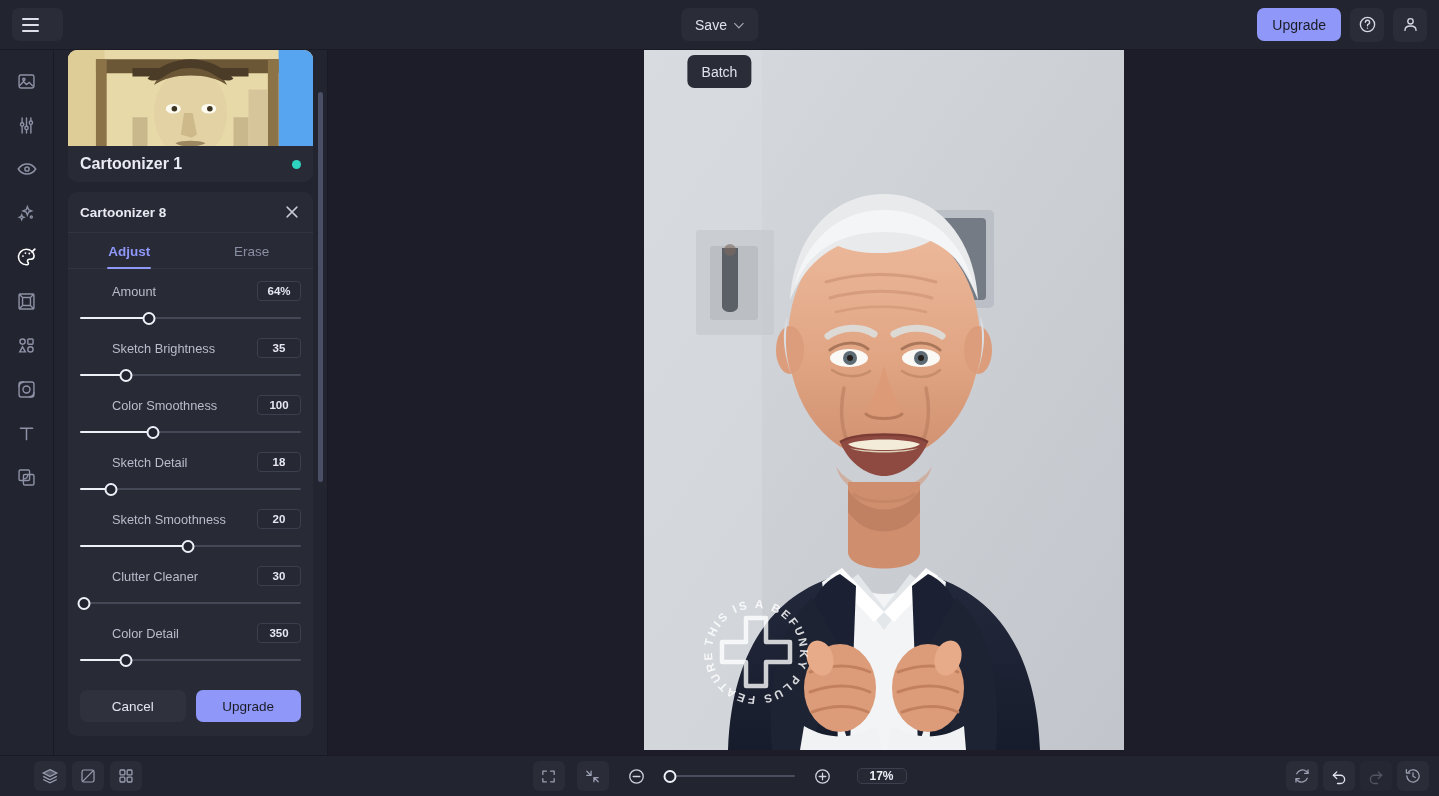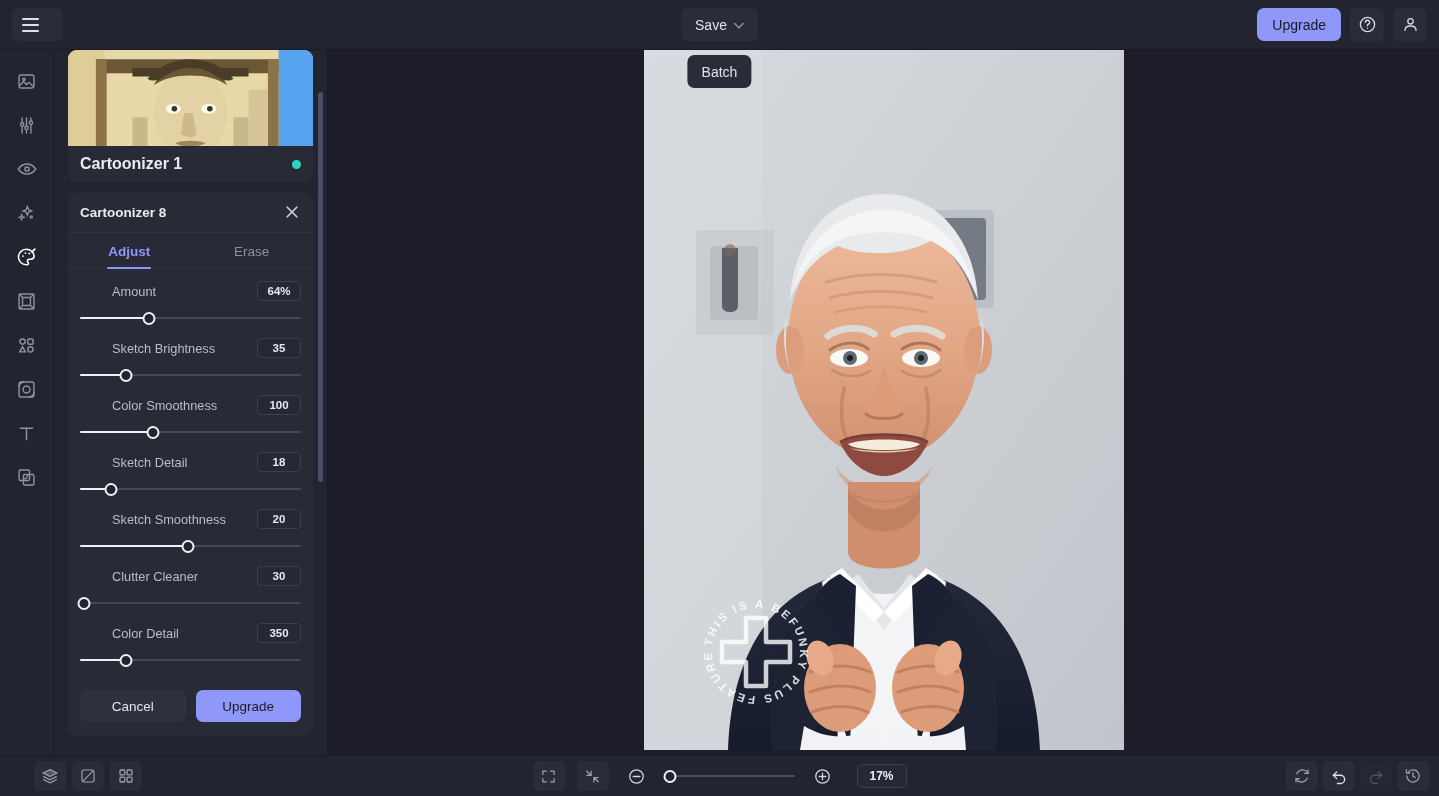--- a/index.html
+++ b/index.html
@@ -175,21 +175,21 @@
     position: absolute; left: 50%; transform: translateX(-50%);
     display: flex; align-items: center; gap: 12px;
   }
   .zoom-track { position: relative; width: 130px; height: 14px; display: flex; align-items: center; cursor: pointer; }
   .zoom-bg { position: absolute; left: 0; right: 0; height: 2px; background: #4a4d5d; border-radius: 2px; }
   .zoom-knob {
     position: absolute; left: 5px; width: 13px; height: 13px; border-radius: 50%;
     background: #22242f; border: 2.3px solid #eef0f7; transform: translateX(-50%);
   }
   .zoom-field {
-    min-width: 50px; height: 24px; border: 1px solid #3c3f4d; border-radius: 5px;
+    min-width: 50px; height: 16px; border: 1px solid #3c3f4d; border-radius: 5px;
     background: #262834; font-size: 12px; font-weight: bold; color: #eceef6;
     display: flex; align-items: center; justify-content: center; margin-left: 6px; cursor: text;
   }
   .bb-right { margin-left: auto; display: flex; gap: 5px; }
   .dim { opacity: .4; }
 </style>
 </head>
 <body>
 
 <div class="app">

